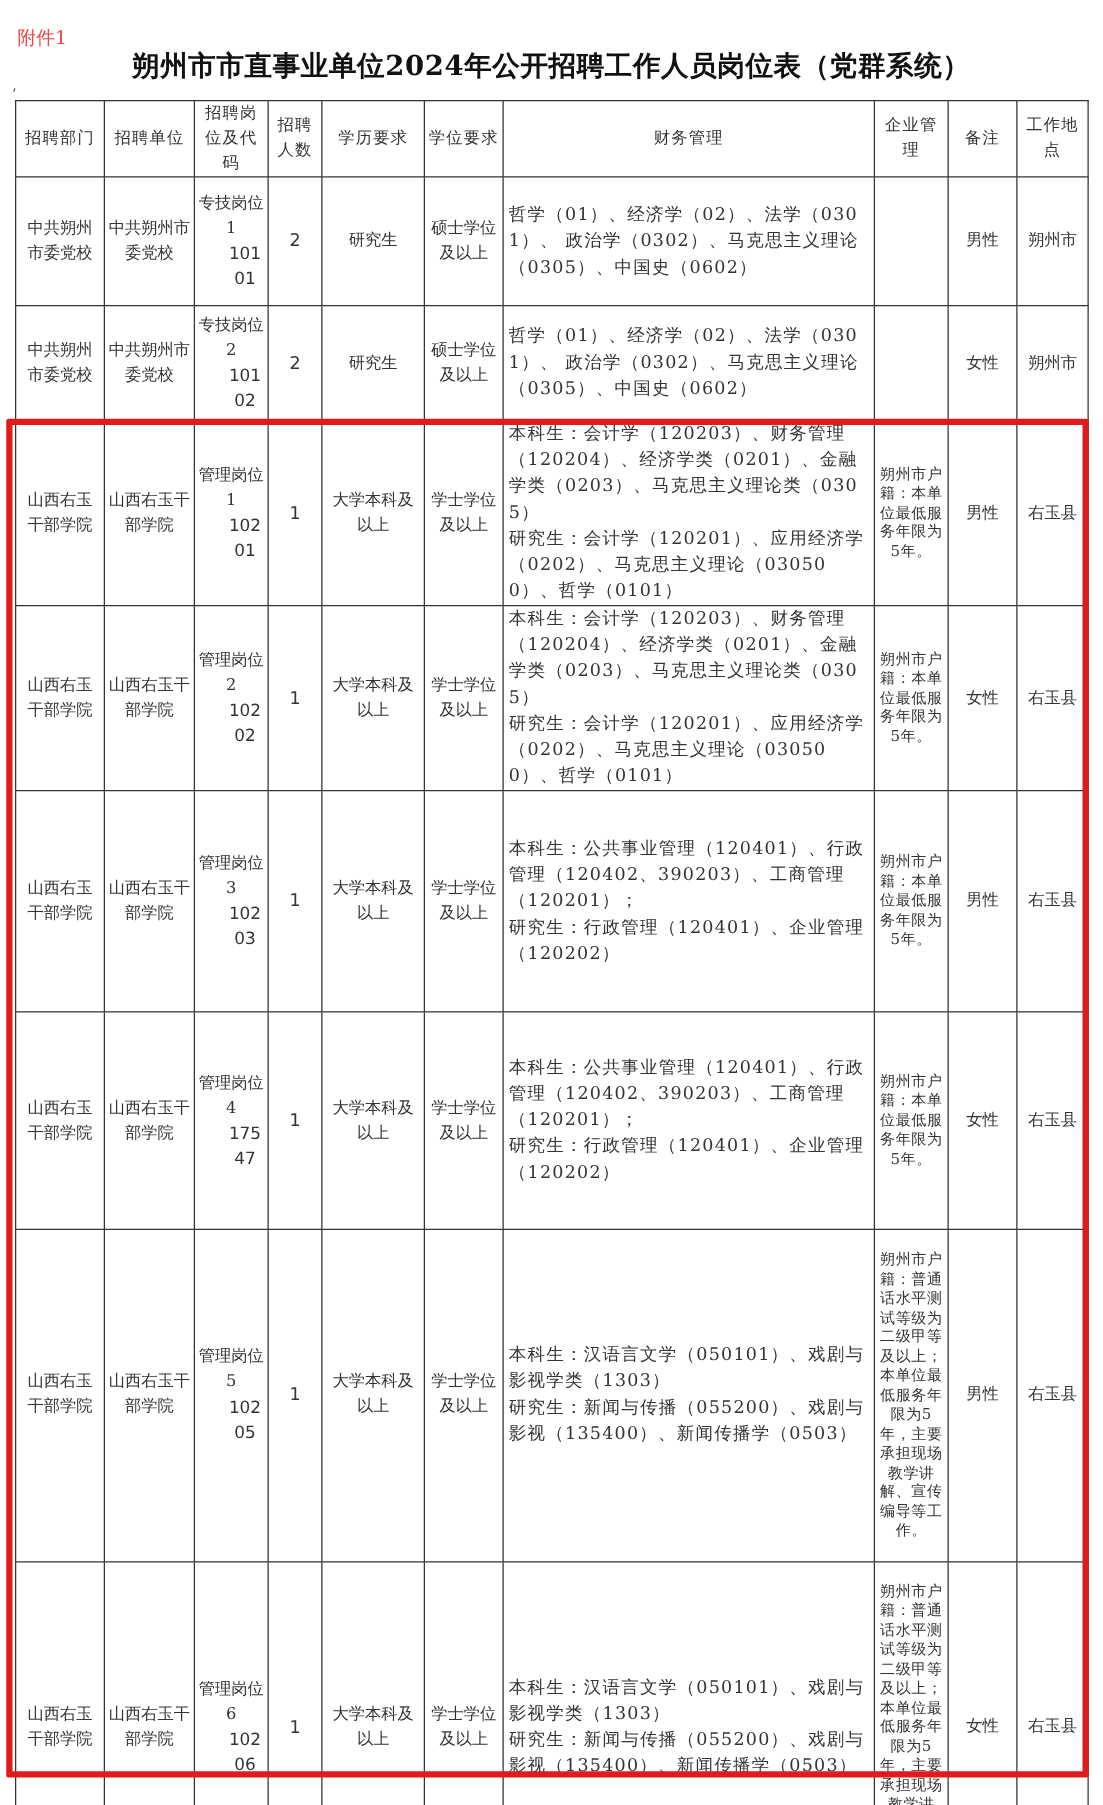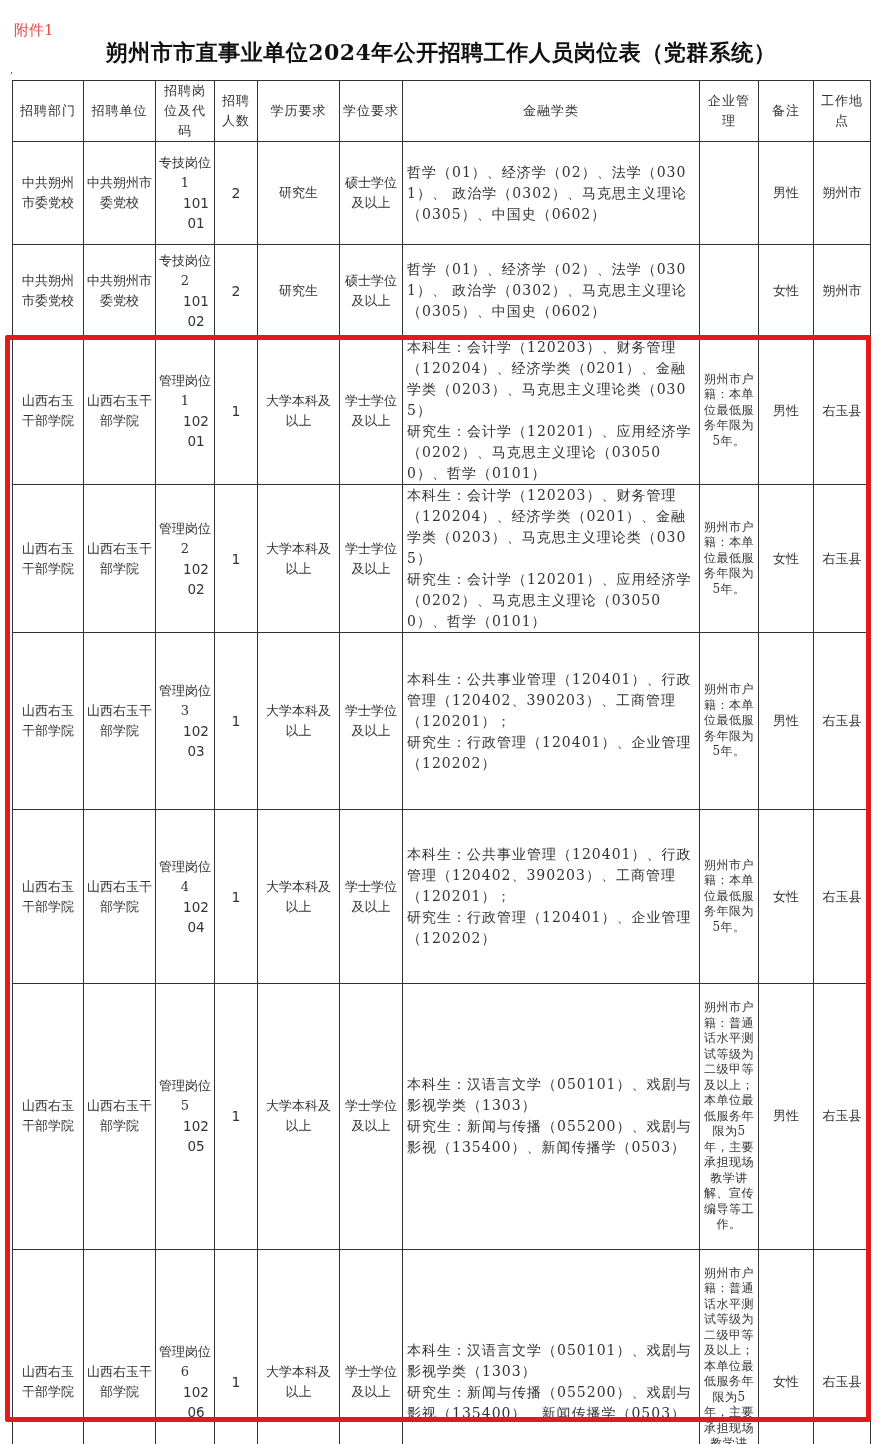--- a/index.html
+++ b/index.html
@@ -71,21 +71,21 @@
       <col style="width:57px">
   </colgroup>
   <thead>
     <tr>
       <th>招聘部门</th>
       <th>招聘单位</th>
       <th>招聘岗位及代码</th>
       <th>招聘人数</th>
       <th>学历要求</th>
       <th>学位要求</th>
-      <th>金融学类</th>
+      <th>财务管理</th>
       <th>企业管理</th>
       <th>备注</th>
       <th>工作地点</th>
     </tr>
   </thead>
   <tbody>
 
     <tr style="height:103px">
       <td>中共朔州市委党校</td>
       <td>中共朔州市委党校</td>
@@ -177,21 +177,21 @@
       <td class="other">朔州市户籍：本单位最低服务年限为5年。</td>
       <td>男性</td>
       <td>右玉县</td>
     </tr>
 
     <tr style="height:174px">
       <td>山西右玉干部学院</td>
       <td>山西右玉干部学院</td>
       <td>
           <span class="line">管理岗位4</span>
-          <span class="line code">10204</span>
+          <span class="line code">17547</span>
         </td>
       <td class="num">1</td>
       <td>大学本科及以上</td>
       <td>学士学位及以上</td>
       <td class="major">
           <span class="line">本科生：公共事业管理（120401）、行政管理（120402、390203）、工商管理（120201）；</span>
           <span class="line">研究生：行政管理（120401）、企业管理（120202）</span>
         </td>
       <td class="other">朔州市户籍：本单位最低服务年限为5年。</td>
       <td>女性</td>

